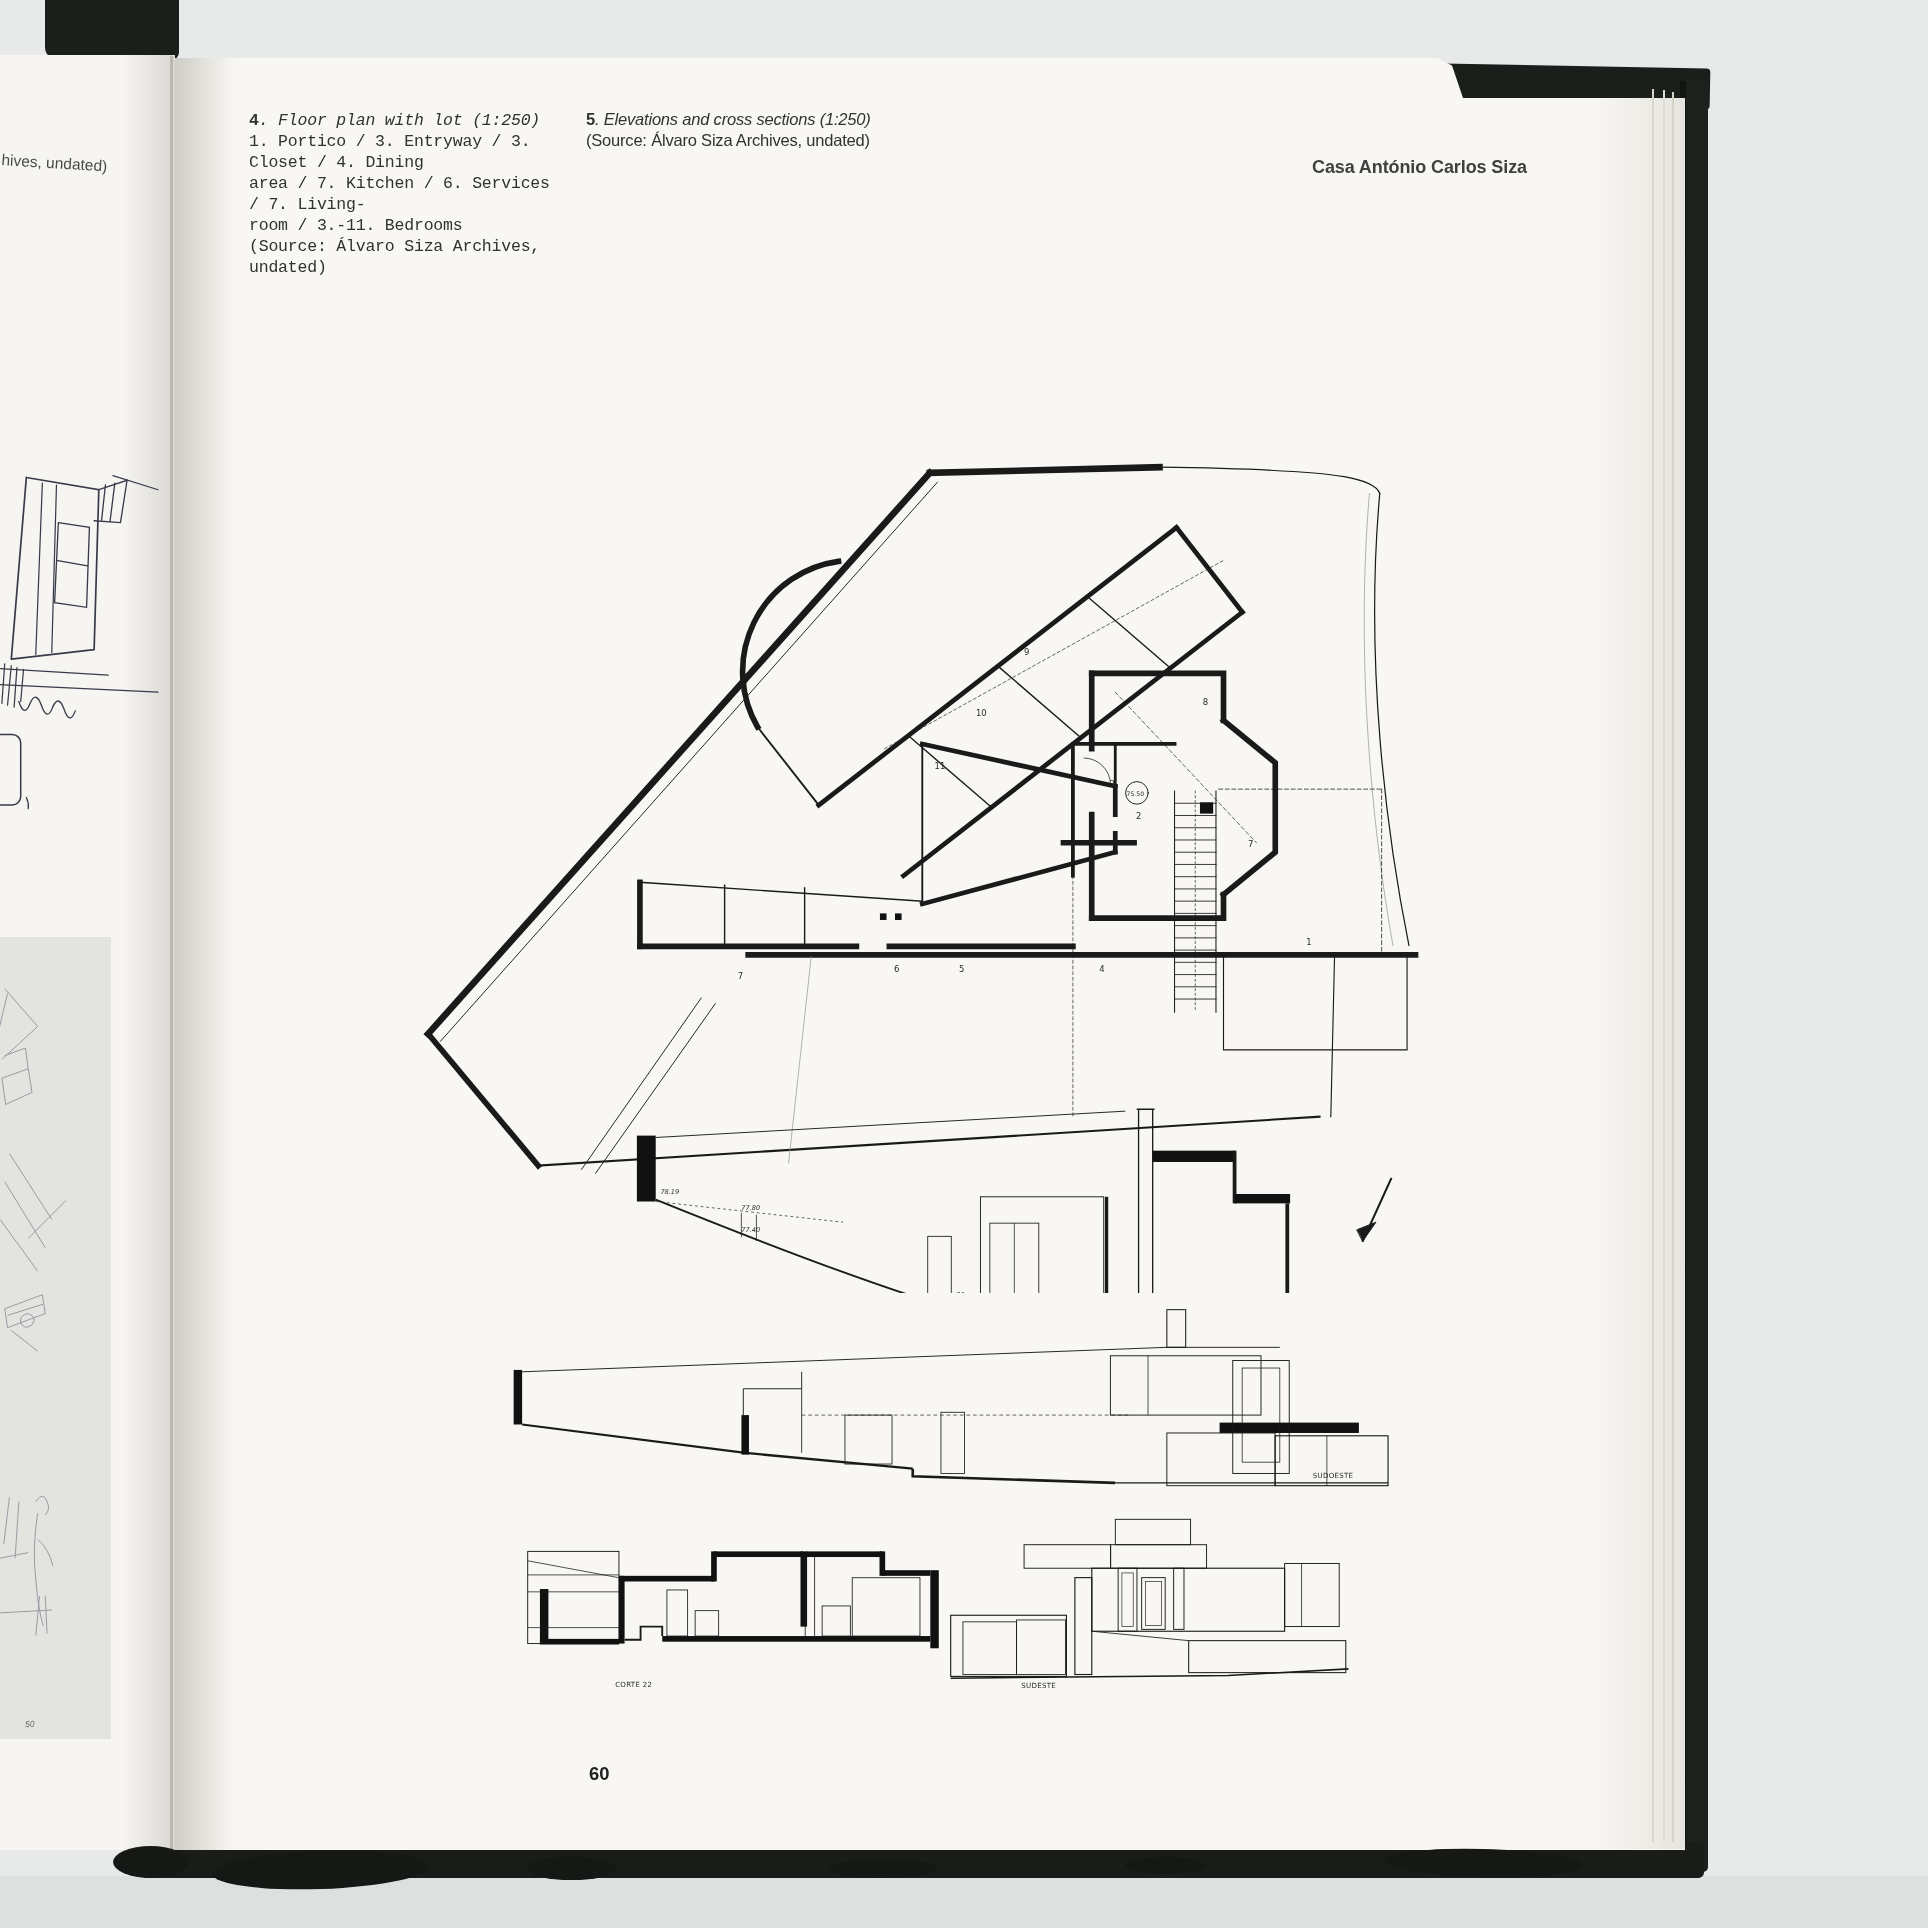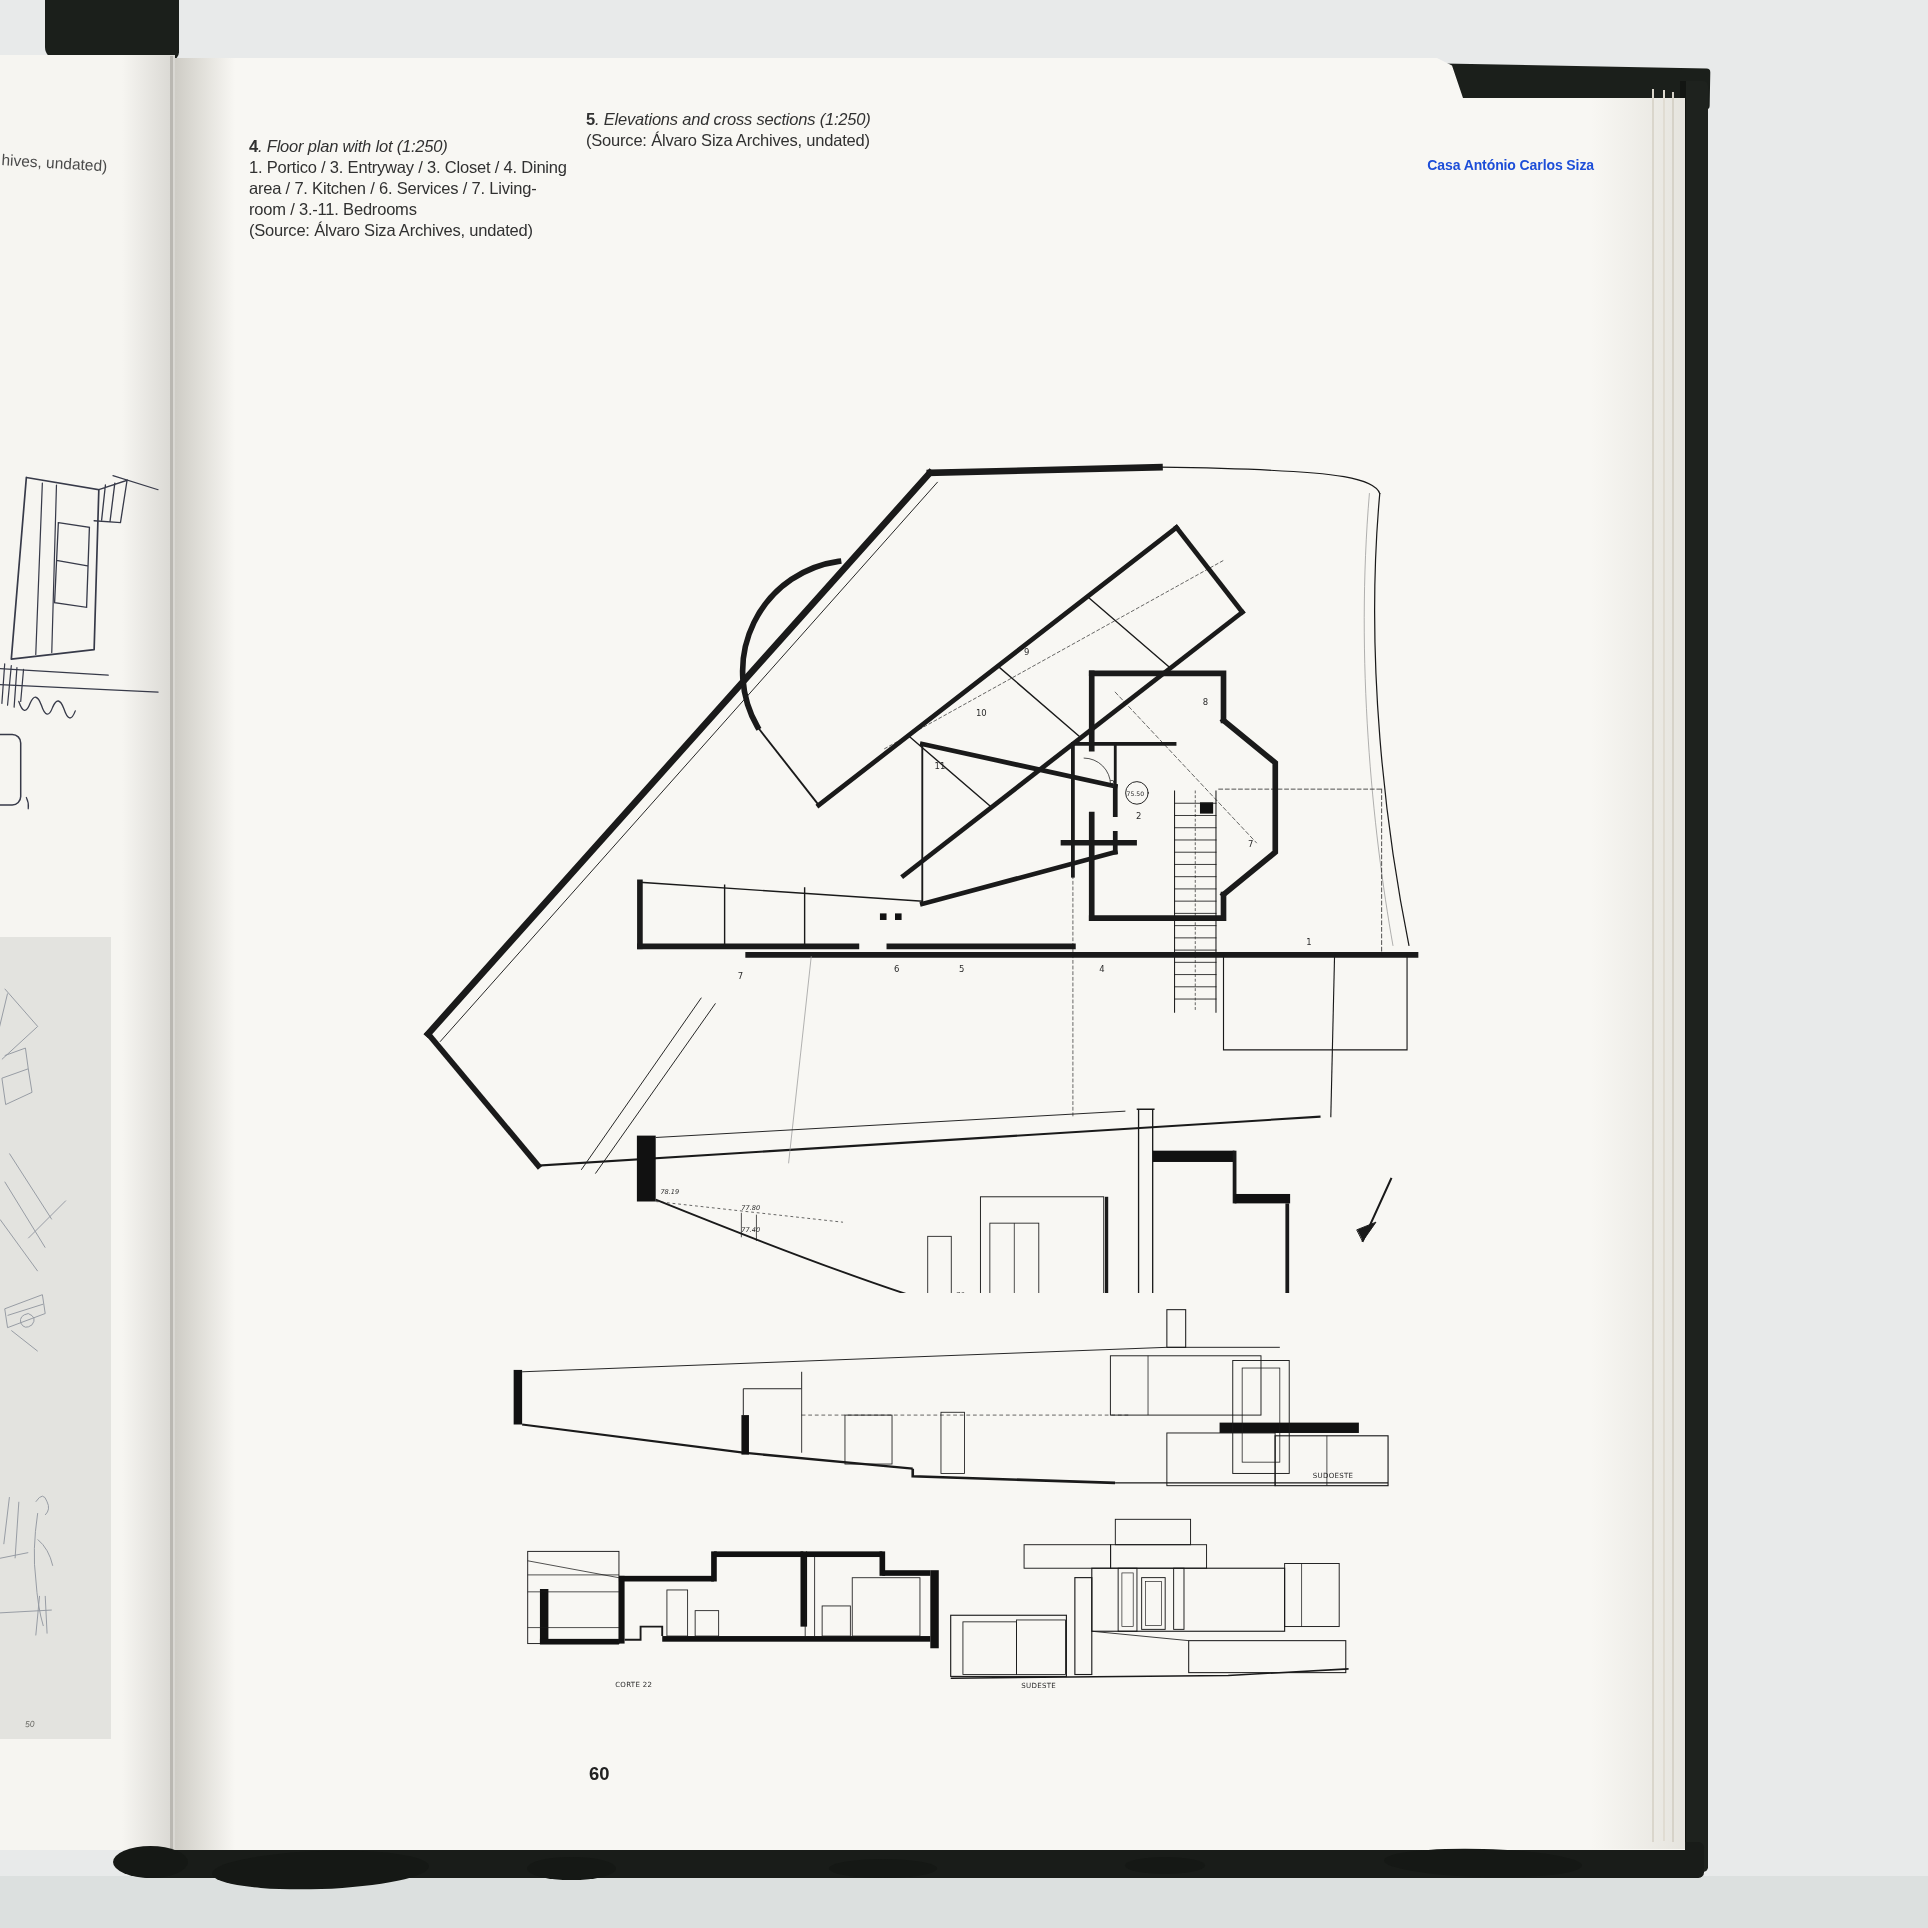--- a/index.html
+++ b/index.html
@@ -32,21 +32,21 @@
     background:linear-gradient(to right, rgba(140,138,130,0), rgba(140,138,130,.28));}
   .fore-edge-shade{left:1591px;top:98px;width:94px;height:1751px;
     background:linear-gradient(to right, rgba(195,192,182,0), rgba(195,192,182,.35));}
   .page-line{width:1.9px;background:#dad6cc;}
   
   .photo-panel{left:0;top:937px;width:111px;height:802px;background:#e3e3df;}
   
   .caption{color:#313131;font-size:16.5px;line-height:21px;letter-spacing:-0.2px;}
   .caption .fignum{font-weight:bold;font-style:normal;}
   .caption .figtitle{font-style:italic;}
-  .header-right{color:#1d4ed8;font-weight:bold;font-size:14px;letter-spacing:-0.1px;text-align:right;}
+  .header-right{color:#404040;font-weight:bold;font-size:18px;letter-spacing:-0.1px;text-align:left;}
   .page-number{color:#222;font-weight:bold;font-size:18.4px;}
   .fragment{color:#4a4a4a;font-size:15.5px;transform:rotate(3.5deg);transform-origin:left top;white-space:nowrap;}
   .photo-num{color:#6b6b66;font-size:8.5px;font-style:italic;}
   svg text{font-family:"DejaVu Sans", sans-serif;fill:#2b2b2b;}
   svg .mark{font-size:7px;font-style:italic;}
   svg .lbl{font-size:7.5px;letter-spacing:.3px;}
   svg .room{font-size:9px;}
 </style>
 </head>
 <body>
@@ -96,21 +96,21 @@
 </svg>
 <div class="abs photo-num" style="left:25.4px;top:1719px;transform:rotate(-4deg);">50</div>
 
 <div class="abs right-page"></div>
 <div class="abs gutter-shade"></div>
 <div class="abs fore-edge-shade"></div>
 <div class="abs page-line" style="left:1652px;top:89px;height:1753px;"></div>
 <div class="abs page-line" style="left:1663px;top:90px;height:1751px;background:#e0dcd2;"></div>
 <div class="abs page-line" style="left:1672px;top:92px;height:1750px;background:#d6d2c8;"></div>
 
-<div class="abs caption" style="left:249px;top:136px;width:320px;">
+<div class="abs caption" style="left:249px;top:110px;width:320px;font-family:Liberation Mono, monospace;">
   <div>
     <span class="fignum">4</span><span class="figtitle">. Floor plan with lot (1:250)</span>
   </div>
   <div>1. Portico / 3. Entryway / 3. Closet / 4. Dining</div>
   <div>area / 7. Kitchen / 6. Services / 7. Living-</div>
   <div>room / 3.-11. Bedrooms</div>
   <div>(Source: Álvaro Siza Archives, undated)</div>
 </div>
 
 <div class="abs caption" style="left:586px;top:109px;width:339px;">

